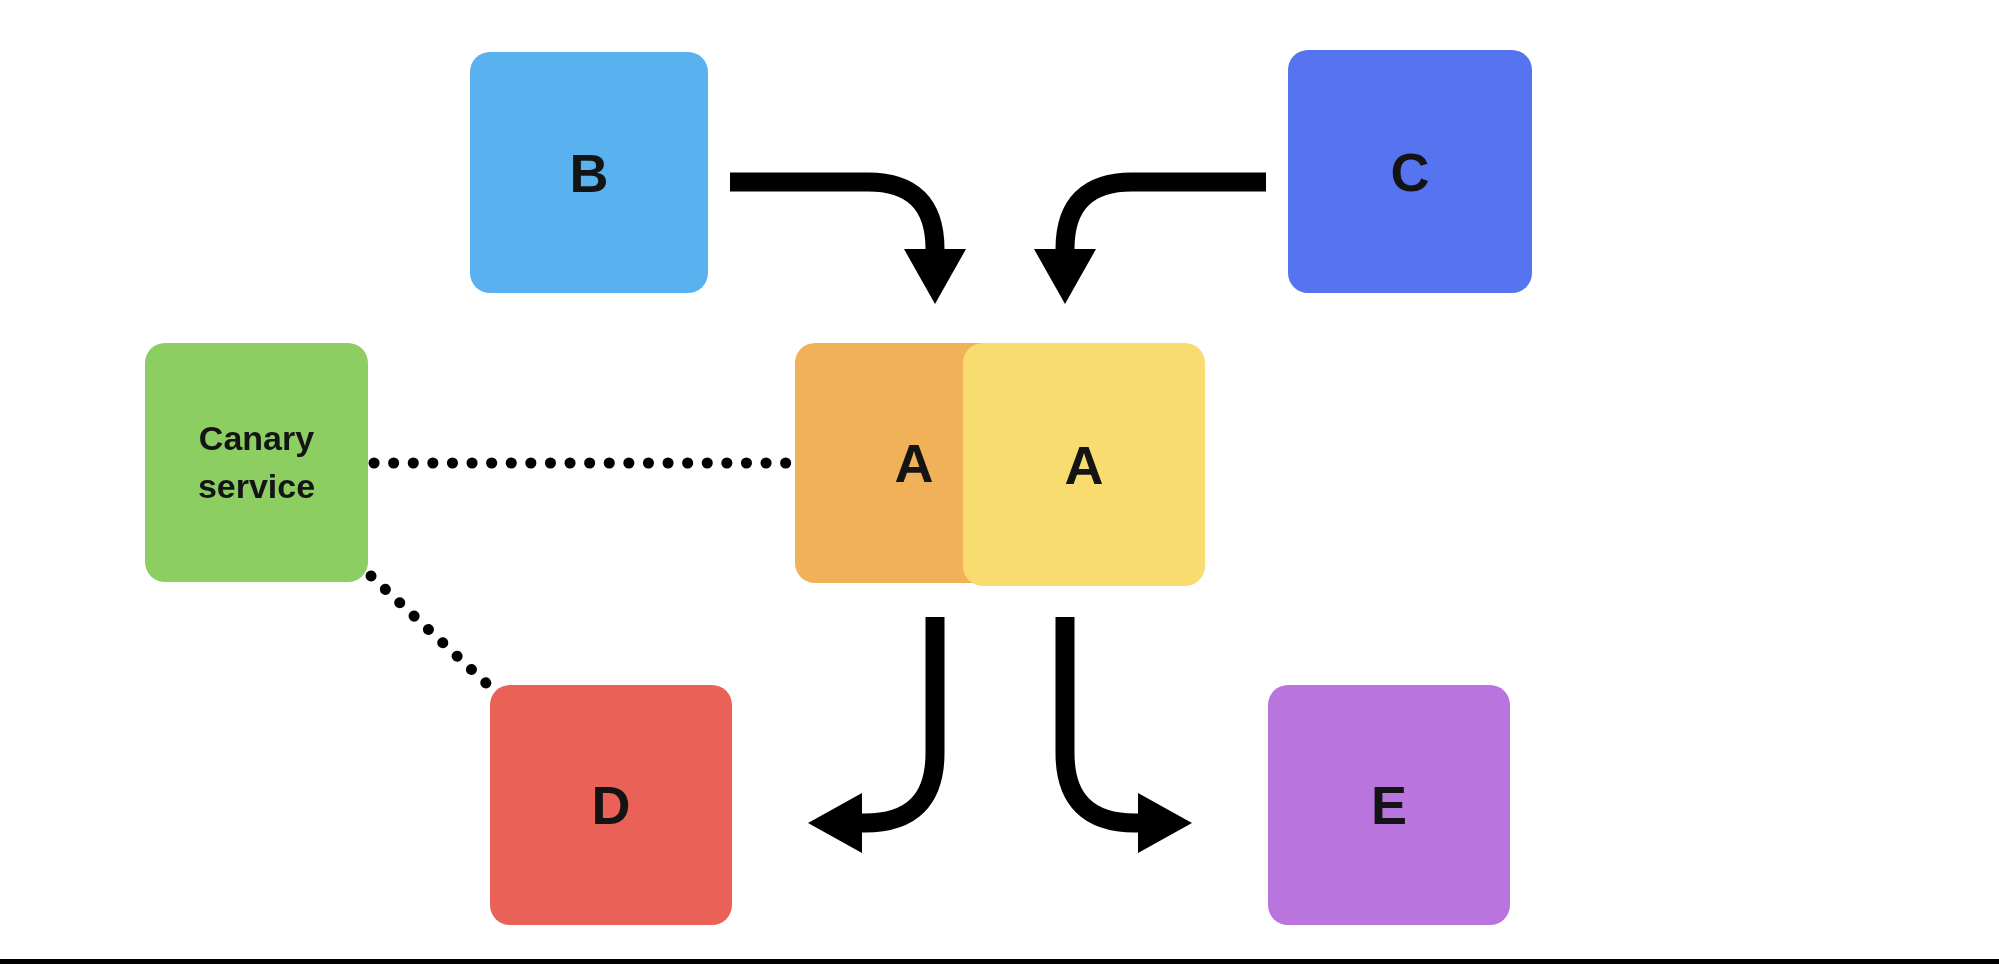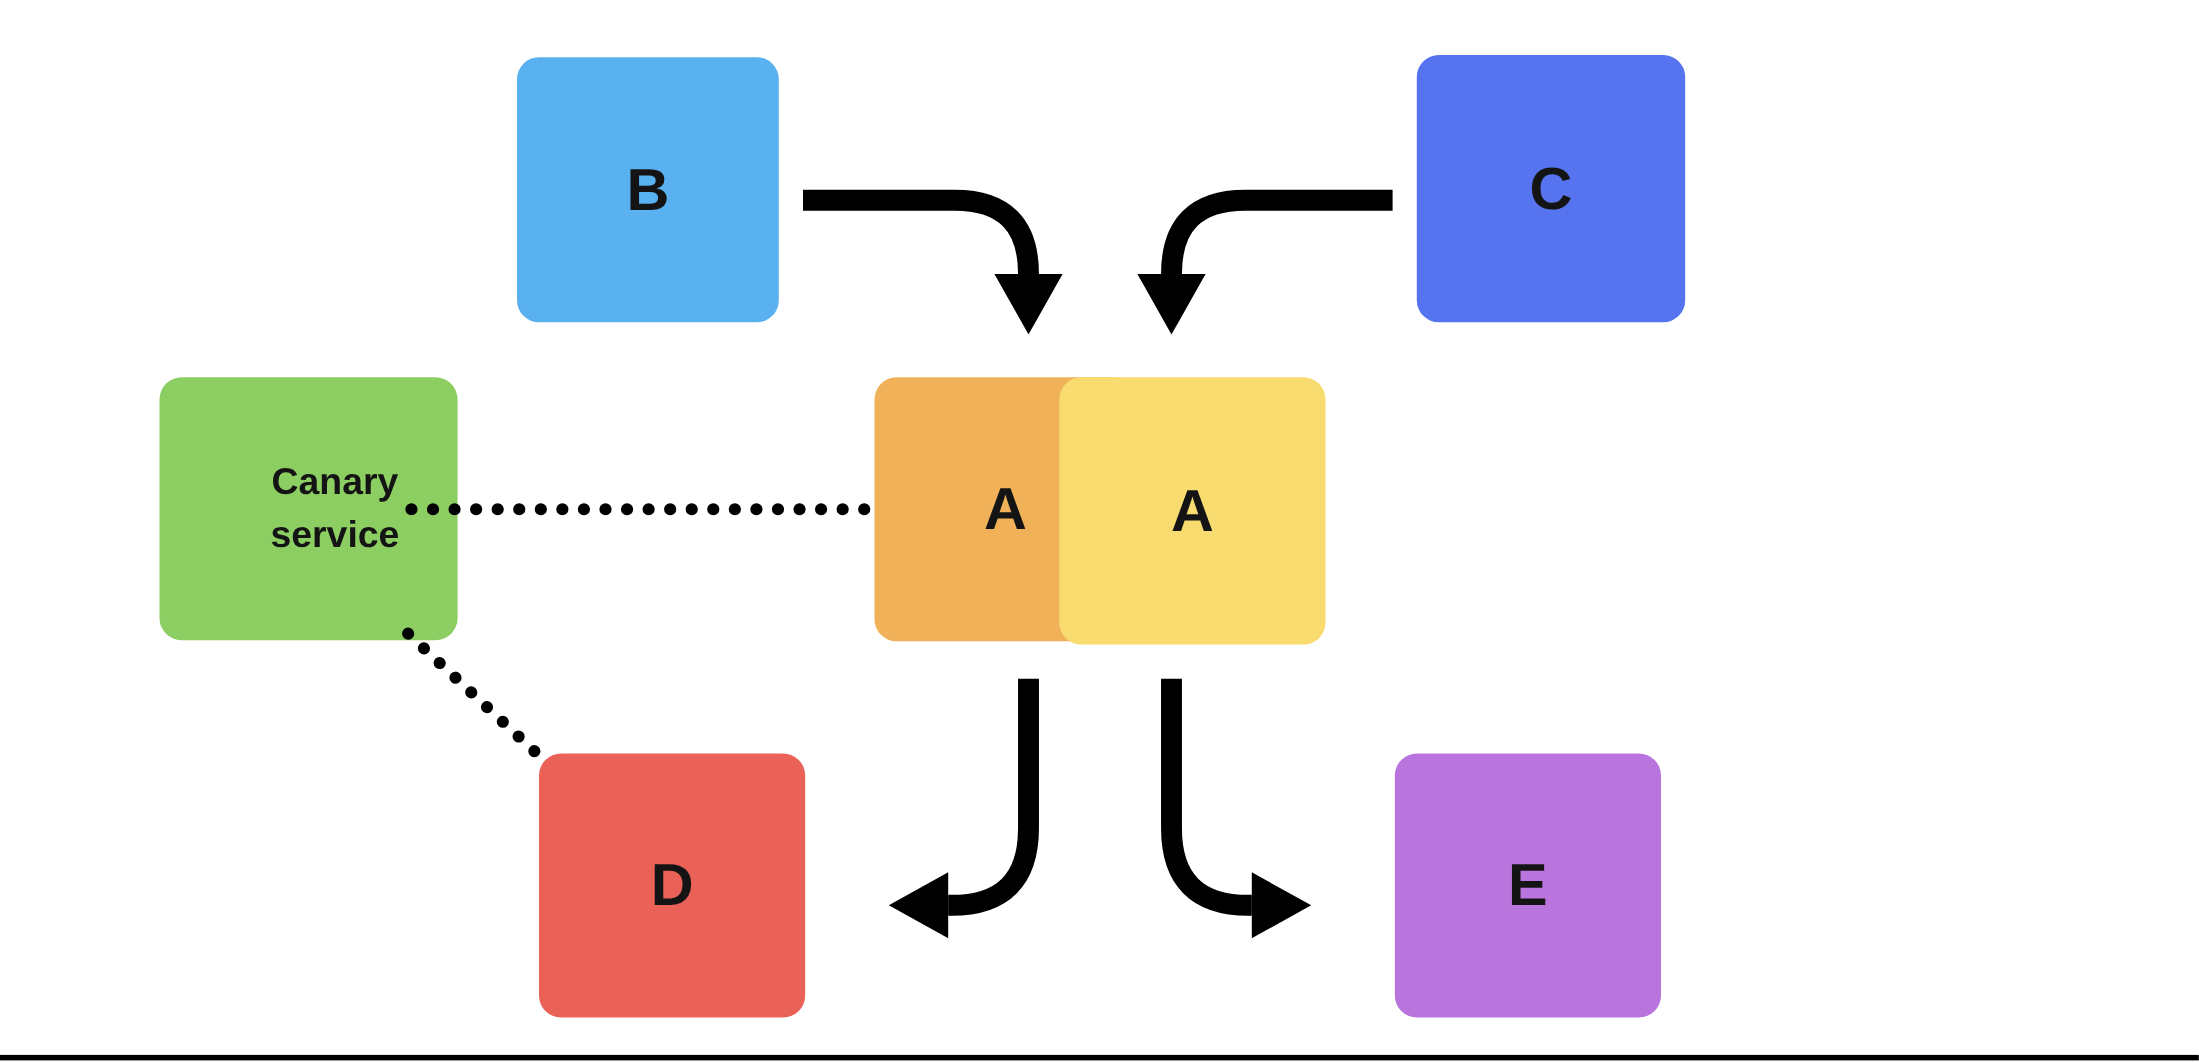--- a/index.html
+++ b/index.html
@@ -25,21 +25,21 @@
     align-items: center;
     justify-content: center;
     font-weight: 700;
     font-size: 54px;
     color: #141414;
     user-select: none;
   }
   #node-b      { left: 470px;  top: 52px;  width: 238px; height: 241px; }
   #node-c      { left: 1288px; top: 50px;  width: 244px; height: 243px; }
   #node-canary { left: 145px;  top: 343px; width: 223px; height: 239px;
-                 font-size: 34px; line-height: 1.4; flex-direction: column; padding-left: 48px; }
+                 font-size: 34px; line-height: 1.4; flex-direction: column; }
   #node-a-canary  { left: 795px; top: 343px; width: 238px; height: 240px; }
   #node-a-primary { left: 963px; top: 343px; width: 242px; height: 243px; }
   #node-d      { left: 490px;  top: 685px; width: 242px; height: 240px; }
   #node-e      { left: 1268px; top: 685px; width: 242px; height: 240px; }
   .connector-layer {
     position: absolute;
     left: 0; top: 0;
     width: 1999px;
     height: 966px;
     pointer-events: none;

